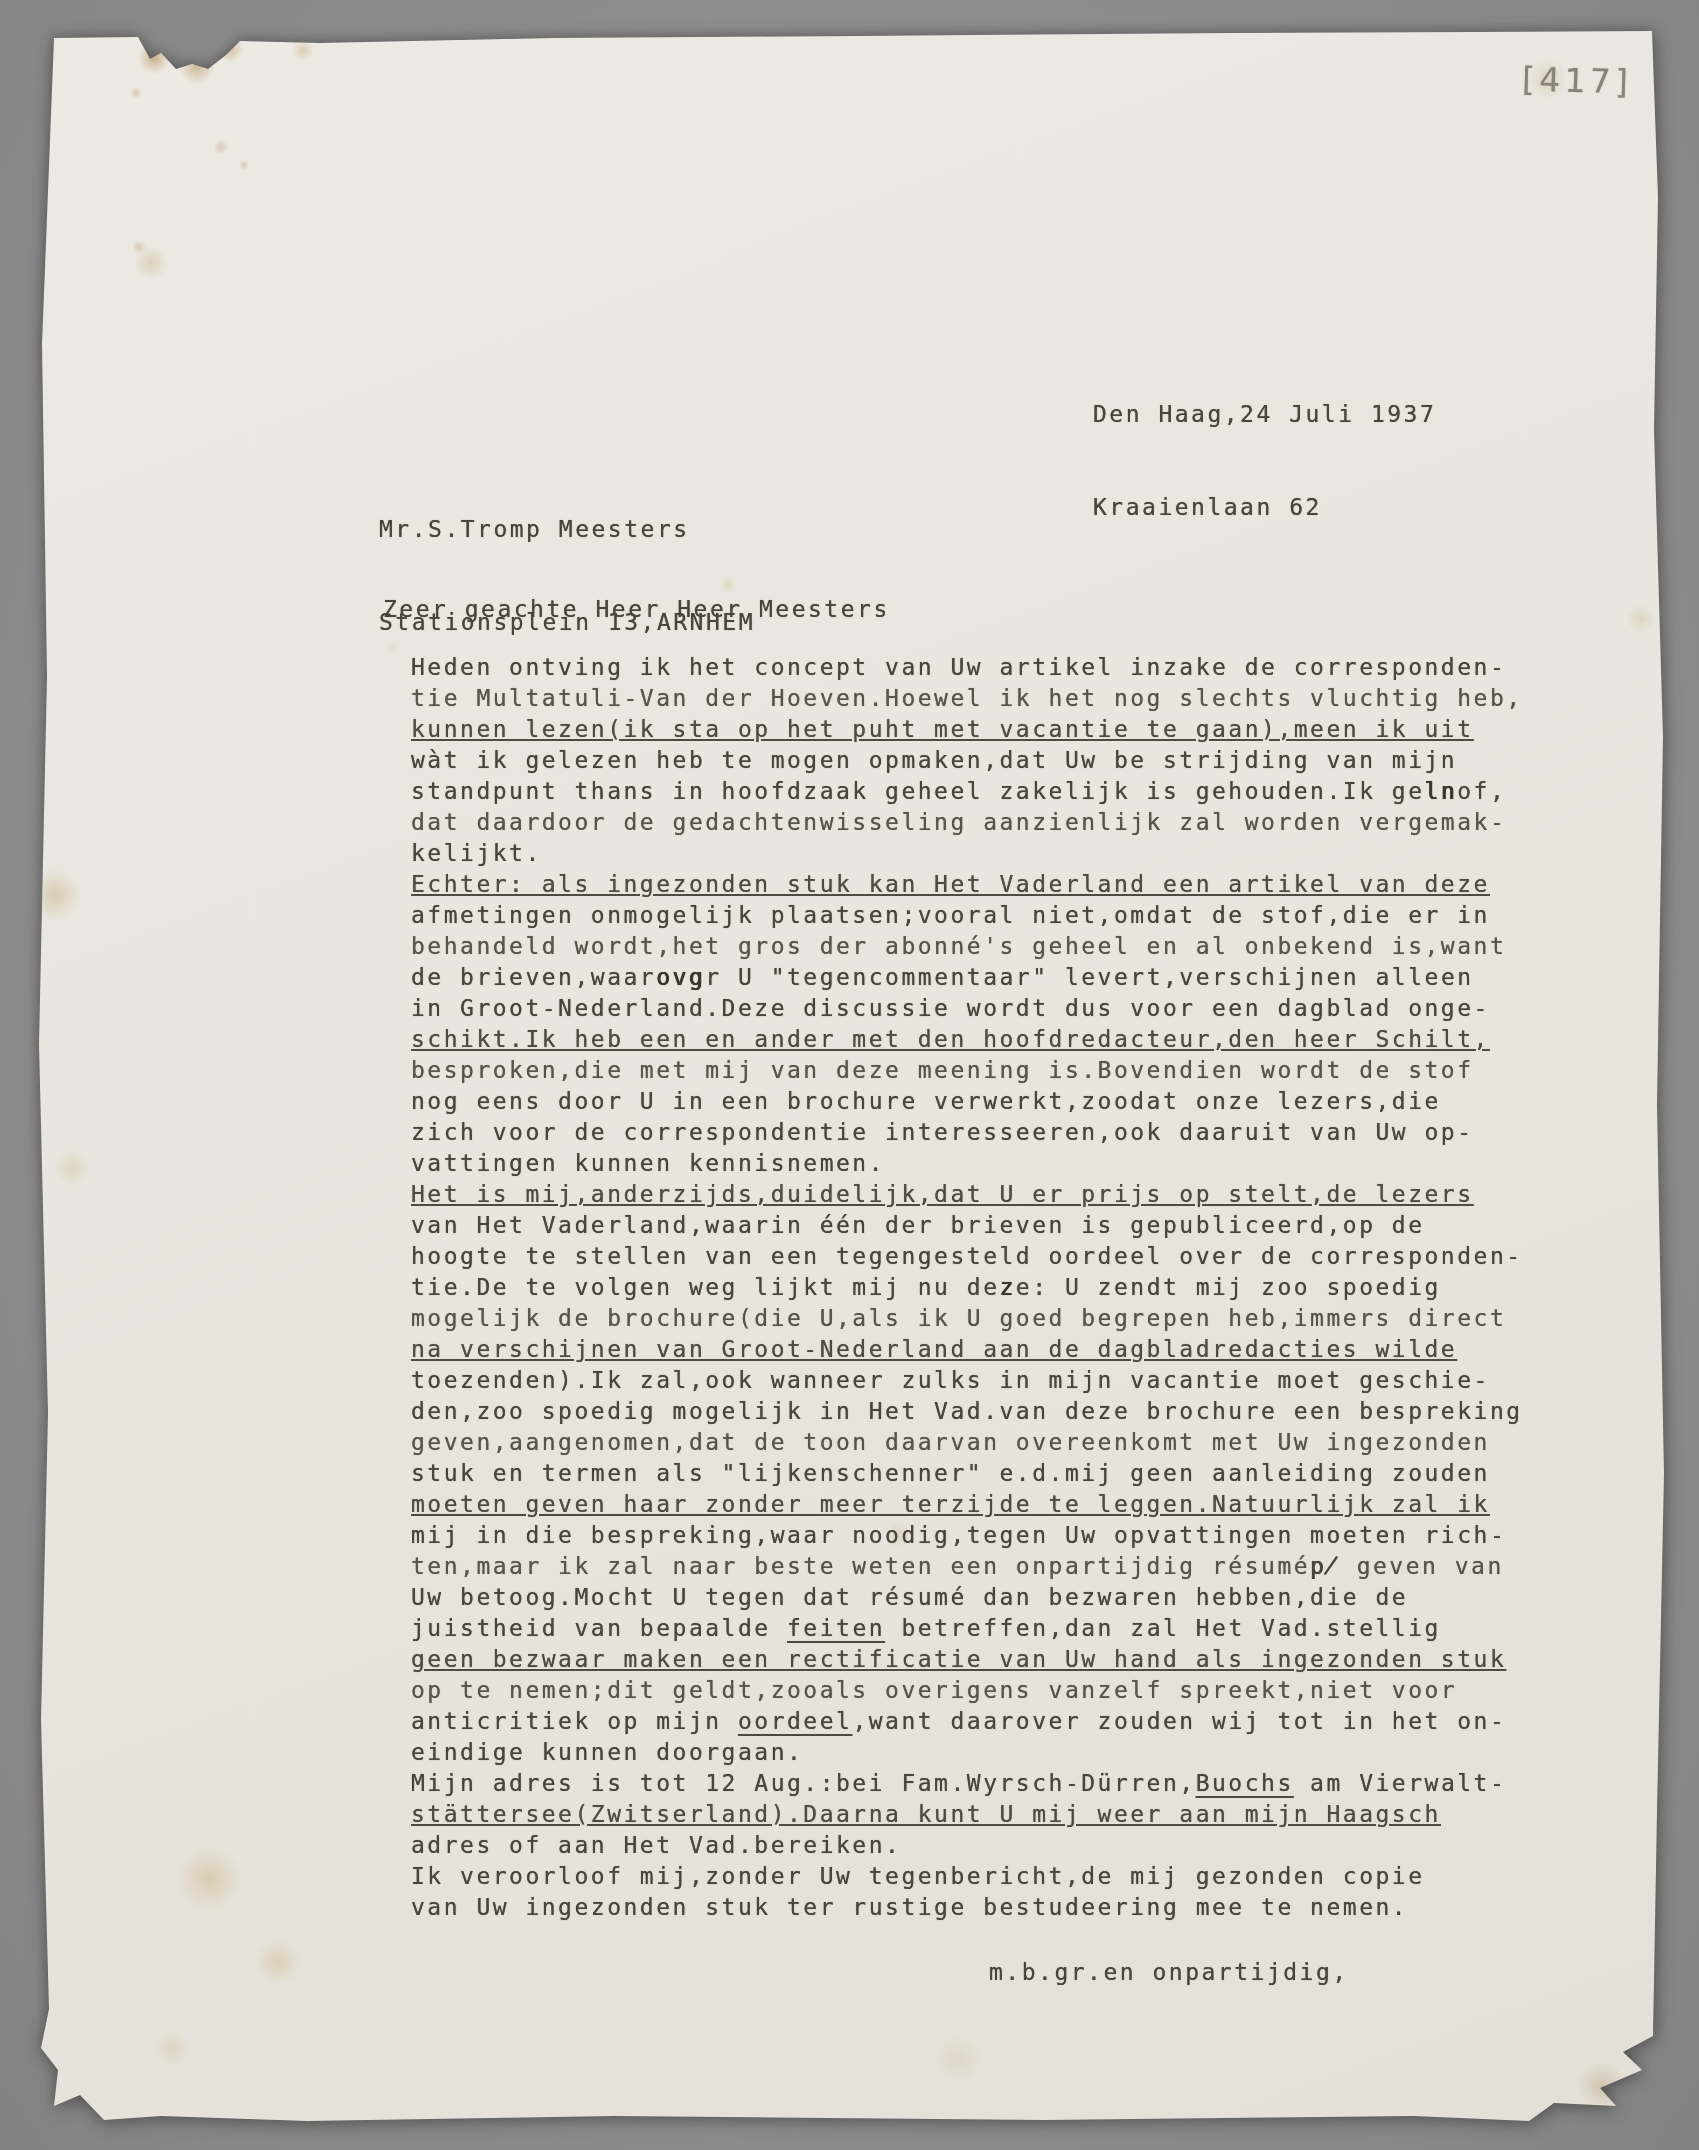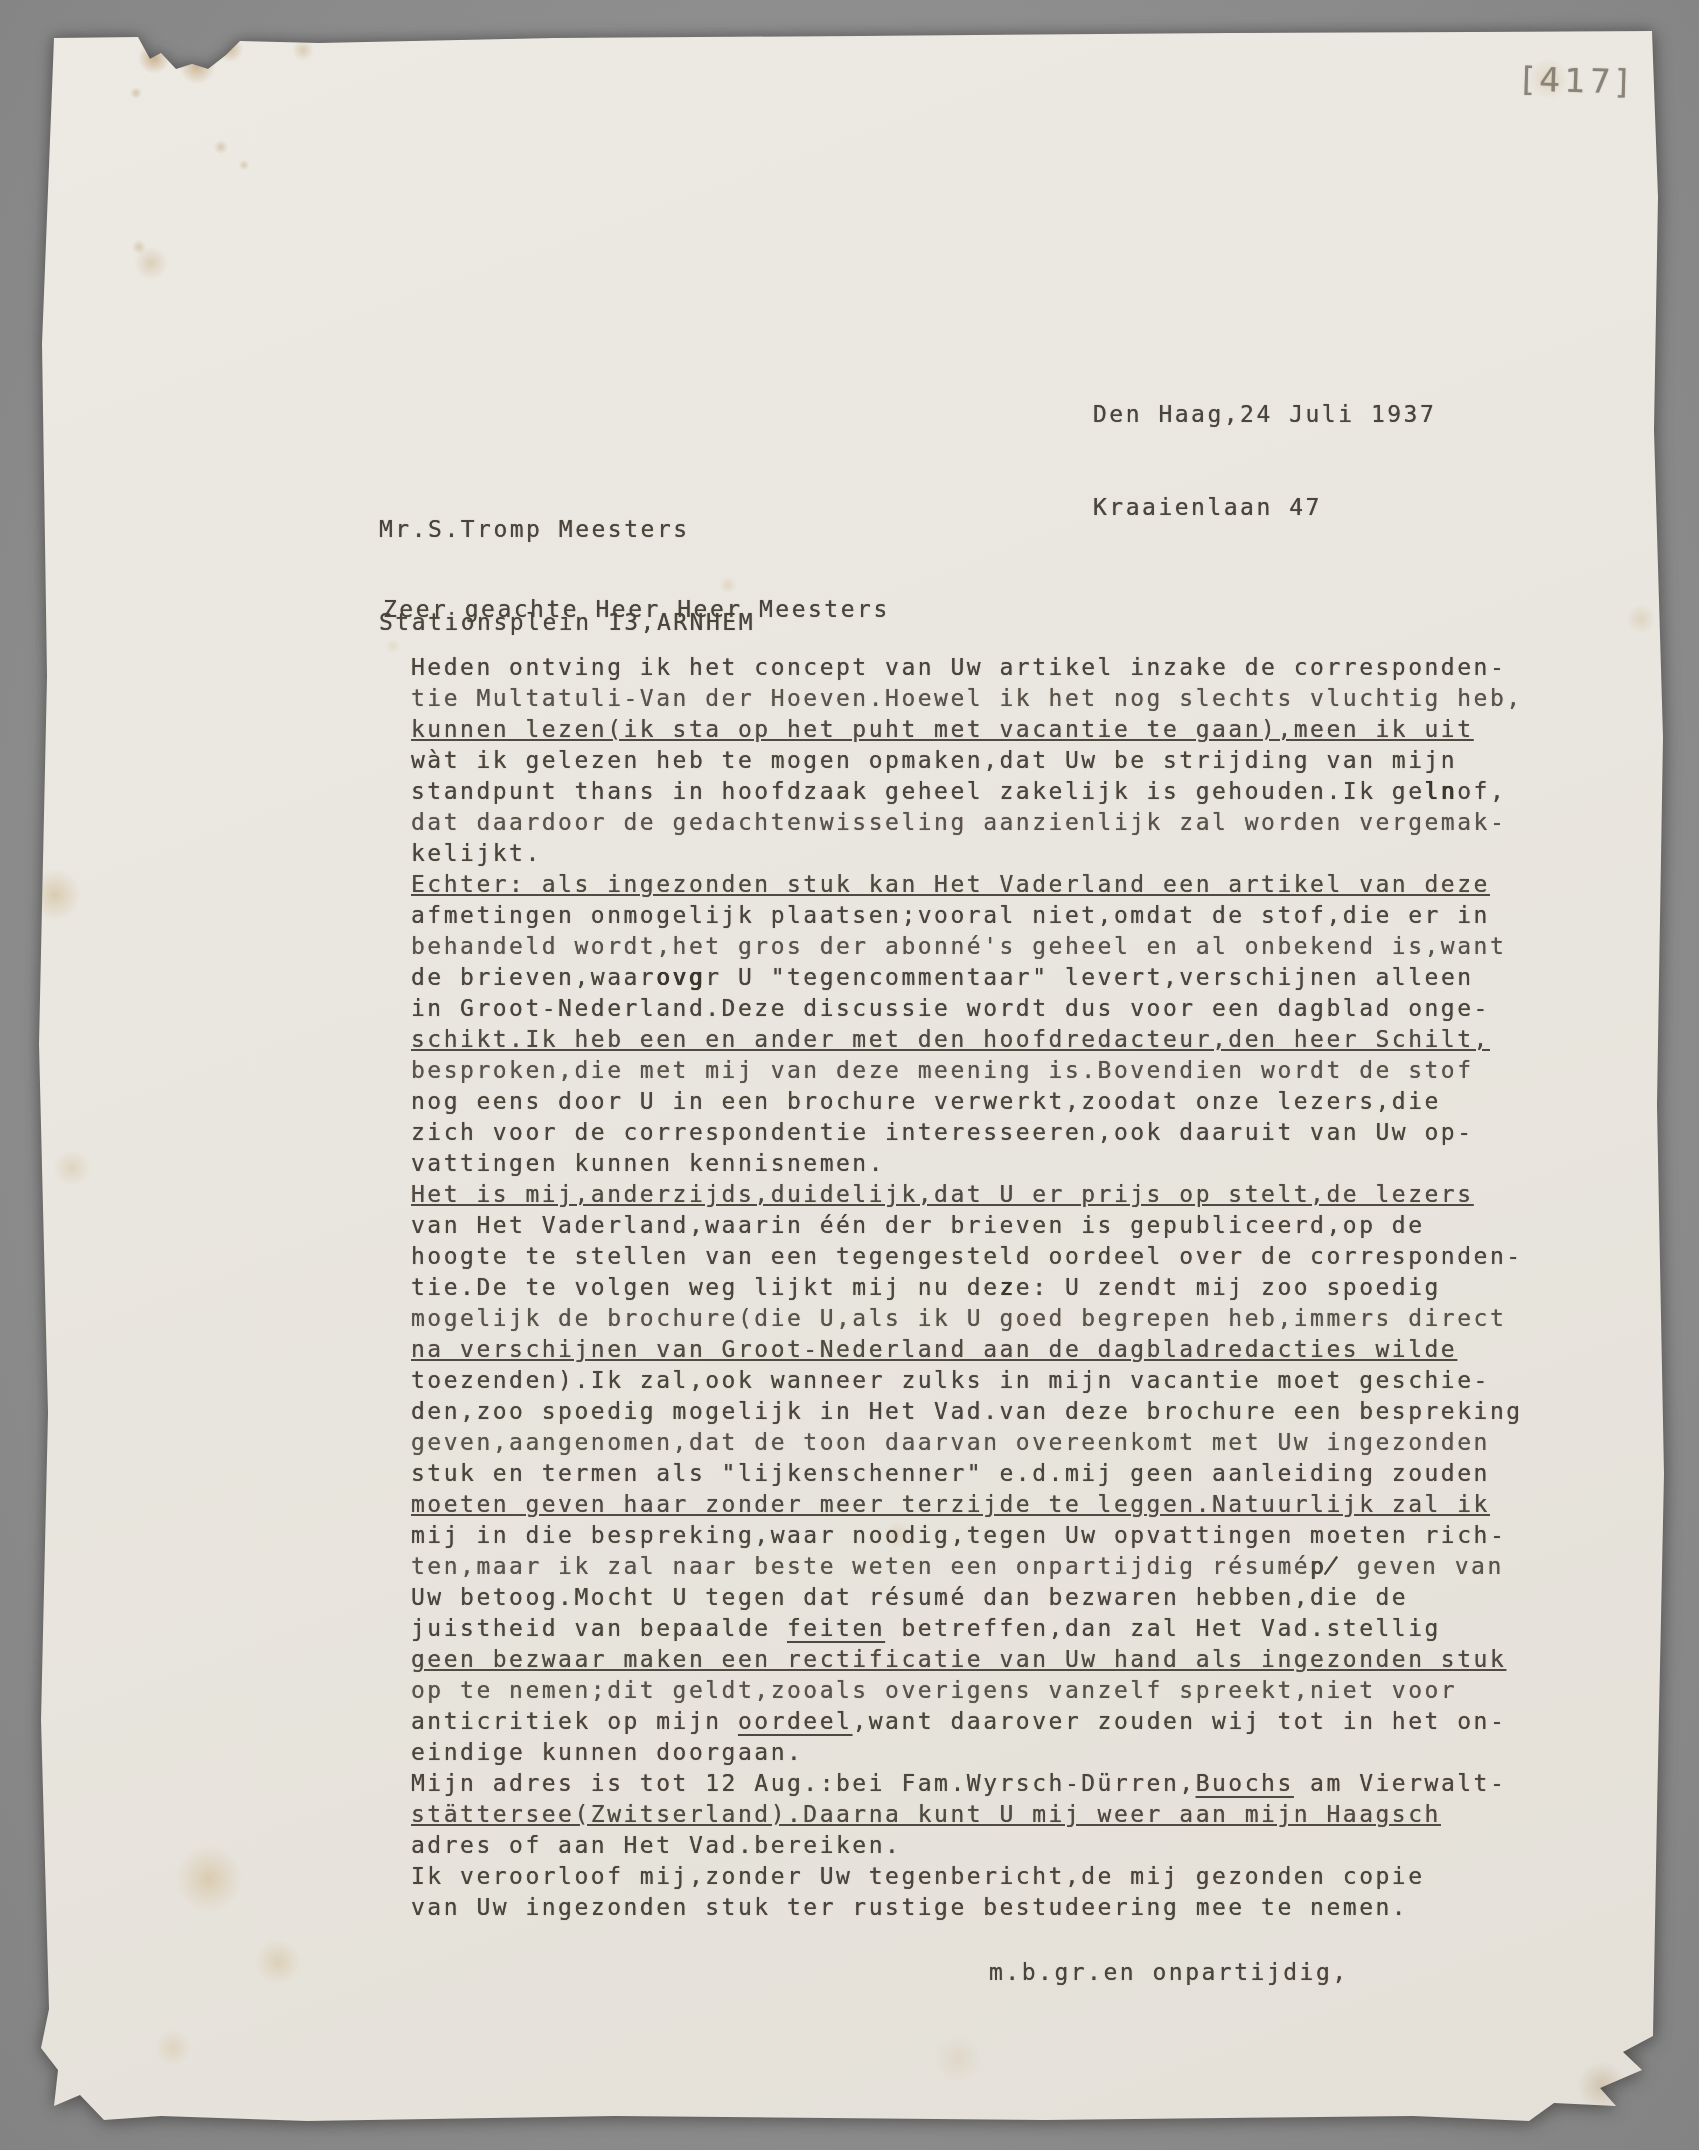--- a/index.html
+++ b/index.html
@@ -77,21 +77,21 @@
 </head>
 <body>
 
 <div class="paper">
   <div class="paper-face">
 
     <div class="pencil-note">[417]</div>
 
     <div class="typewriter date-block">
       <div>Den Haag,24 Juli 1937</div>
-      <div>Kraaienlaan 47</div>
+      <div>Kraaienlaan 62</div>
     </div>
 
     <div class="typewriter recipient-block">
       <div>Mr.S.Tromp Meesters</div>
       <div>Stationsplein 13,ARNHEM</div>
     </div>
 
     <div class="typewriter salutation-line">Zeer geachte Heer Heer Meesters</div>
 
     <div class="typewriter body-block"><div class="line"><span>Heden ontving ik het concept van Uw artikel inzake de corresponden-</span></div><div class="line"><span>tie Multatuli-Van der Hoeven.Hoewel ik het nog slechts vluchtig heb,</span></div><div class="line"><span>kunnen lezen(ik sta op het puht met vacantie te gaan),meen ik uit</span></div><div class="line"><span>wàt ik gelezen heb te mogen opmaken,dat Uw be strijding van mijn</span></div><div class="line"><span>standpunt thans in hoofdzaak geheel zakelijk is gehouden.Ik ge</span><span class="seg-b">ln</span><span>of,</span></div><div class="line"><span>dat daardoor de gedachtenwisseling aanzienlijk zal worden vergemak-</span></div><div class="line"><span>kelijkt.</span></div><div class="line"><span>Echter: als ingezonden stuk kan Het Vaderland een artikel van deze</span></div><div class="line"><span>afmetingen onmogelijk plaatsen;vooral niet,omdat de stof,die er in</span></div><div class="line"><span>behandeld wordt,het gros der abonné's geheel en al onbekend is,want</span></div><div class="line"><span>de brieven,waar</span><span class="seg-b">ovg</span><span>r U "tegencommentaar" levert,verschijnen alleen</span></div><div class="line"><span>in Groot-Nederland.Deze discussie wordt dus voor een dagblad onge-</span></div><div class="line"><span>schikt.Ik heb een en ander met den hoofdredacteur,den heer Schilt,</span></div><div class="line"><span>besproken,die met mij van deze meening is.Bovendien wordt de stof</span></div><div class="line"><span>nog eens door U in een brochure verwerkt,zoodat onze lezers,die</span></div><div class="line"><span>zich voor de correspondentie interesseeren,ook daaruit van Uw op-</span></div><div class="line"><span>vattingen kunnen kennisnemen.</span></div><div class="line"><span>Het is mij,anderzijds,duidelijk,dat U er prijs op stelt,de lezers</span></div><div class="line"><span>van Het Vaderland,waarin één der brieven is gepubliceerd,op de</span></div><div class="line"><span>hoogte te stellen van een tegengesteld oordeel over de corresponden-</span></div><div class="line"><span>tie.De te volgen weg lijkt mij nu de</span><span class="seg-b">z</span><span>e: U zendt mij zoo spoedig</span></div><div class="line"><span>mogelijk de brochure(die U,als ik U goed begrepen heb,immers direct</span></div><div class="line"><span>na verschijnen van Groot-Nederland aan de dagbladredacties wilde</span></div><div class="line"><span>toezenden).Ik zal,ook wanneer zulks in mijn vacantie moet geschie-</span></div><div class="line"><span>den,zoo spoedig mogelijk in Het Vad.van deze brochure een bespreking</span></div><div class="line"><span>geven,aangenomen,dat de toon daarvan overeenkomt met Uw ingezonden</span></div><div class="line"><span>stuk en termen als "lijkenschenner" e.d.mij geen aanleiding zouden</span></div><div class="line"><span>moeten geven haar zonder meer terzijde te leggen.Natuurlijk zal ik</span></div><div class="line"><span>mij in die bespreking,waar noodig,tegen Uw opvattingen moeten rich-</span></div><div class="line"><span>ten,maar ik zal naar beste weten een onpartijdig résumé</span><span class="seg-b">p̸</span><span> geven van</span></div><div class="line"><span>Uw betoog.Mocht U tegen dat résumé dan bezwaren hebben,die de</span></div><div class="line"><span>juistheid van bepaalde </span><span class="seg-u">feiten</span><span> betreffen,dan zal Het Vad.stellig</span></div><div class="line"><span>geen bezwaar maken een rectificatie van Uw hand als ingezonden stuk</span></div><div class="line"><span>op te nemen;dit geldt,zooals overigens vanzelf spreekt,niet voor</span></div><div class="line"><span>anticritiek op mijn </span><span class="seg-u">oordeel</span><span>,want daarover zouden wij tot in het on-</span></div><div class="line"><span>eindige kunnen doorgaan.</span></div><div class="line"><span>Mijn adres is tot 12 Aug.:bei Fam.Wyrsch-Dürren,</span><span class="seg-u">Buochs</span><span> am Vierwalt-</span></div><div class="line"><span>stättersee(Zwitserland).Daarna kunt U mij weer aan mijn Haagsch</span></div><div class="line"><span>adres of aan Het Vad.bereiken.</span></div><div class="line"><span>Ik veroorloof mij,zonder Uw tegenbericht,de mij gezonden copie</span></div><div class="line"><span>van Uw ingezonden stuk ter rustige bestudeering mee te nemen.</span></div></div>

